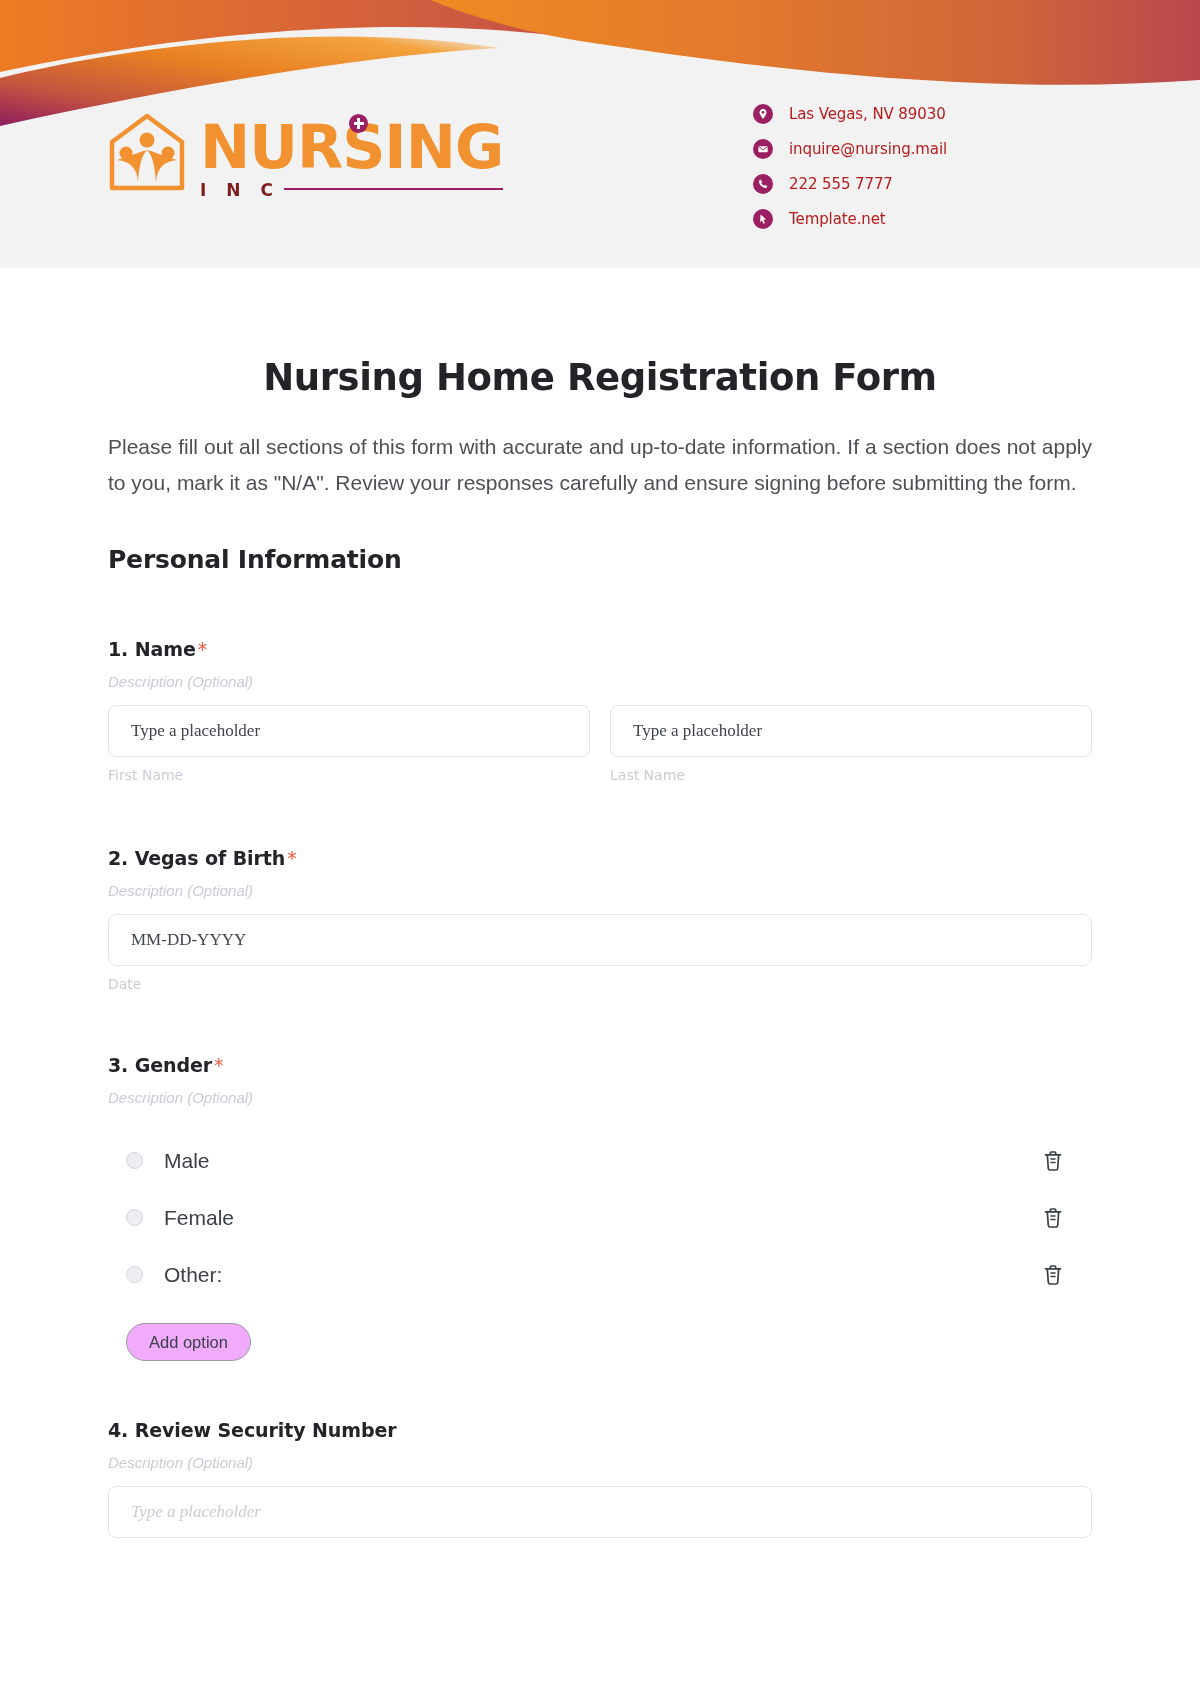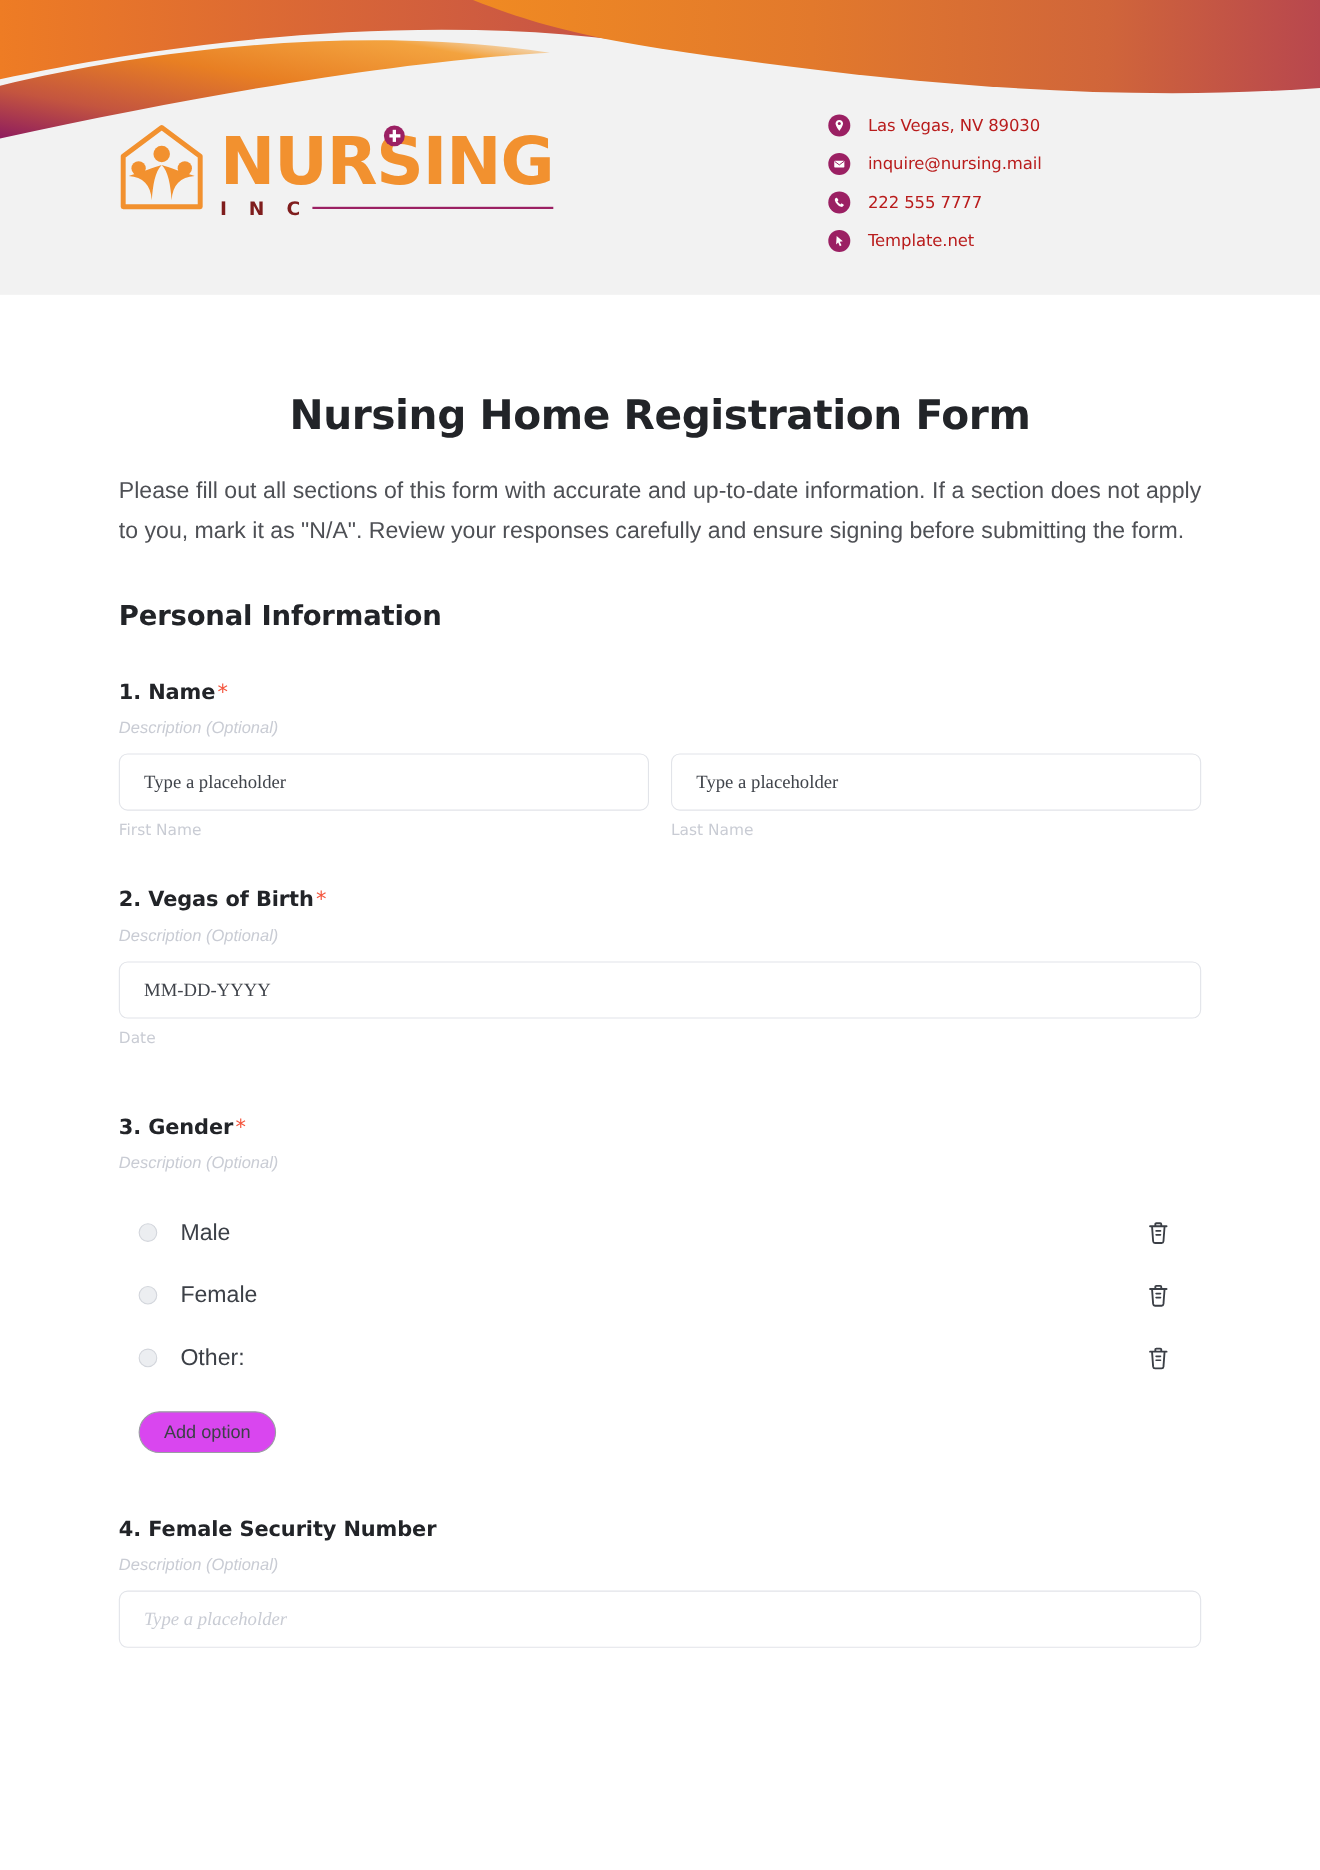--- a/index.html
+++ b/index.html
@@ -149,21 +149,21 @@
 
   .section-heading {
     margin-top: 44px;
     font-family: "DejaVu Sans", sans-serif;
     font-size: 25px;
     font-weight: 700;
     color: #222428;
     letter-spacing: -0.2px;
   }
 
-  .question { margin-top: 44px; }
+  .question { margin-top: 64px; }
   .q-label {
     font-family: "DejaVu Sans", sans-serif;
     font-size: 19px;
     font-weight: 700;
     color: #222428;
     letter-spacing: -0.1px;
   }
   .q-required { color: #F4553D; font-weight: 400; margin-left: 2px; }
   .q-desc {
     margin-top: 13px;
@@ -229,21 +229,21 @@
   }
 
   .add-option-btn {
     display: inline-block;
     margin-top: 20px;
     margin-left: 18px;
     height: 38px;
     padding: 0 22px;
     border: 1px solid #9a9da3;
     border-radius: 19px;
-    background: #d946ef;
+    background: #f0abfc;
     font-size: 16.5px;
     color: #3c4047;
     line-height: 36px;
     font-family: "Liberation Sans", sans-serif;
   }
 </style>
 </head>
 <body>
 
 <div class="page">
@@ -431,21 +431,21 @@
         </div>
 
       </div>
 
       <div class="add-option-btn">Add option</div>
     </div>
 
     <div class="question" style="margin-top:58px;">
       <div class="q-label">
         <span>4.</span>
-        <span>Female Security Number</span>
+        <span>Review Security Number</span>
       </div>
       <div class="q-desc">Description (Optional)</div>
       <div class="field-row">
         <div class="field-col">
           <div class="text-input italic-ph">Type a placeholder</div>
         </div>
       </div>
     </div>
 
   </div>

